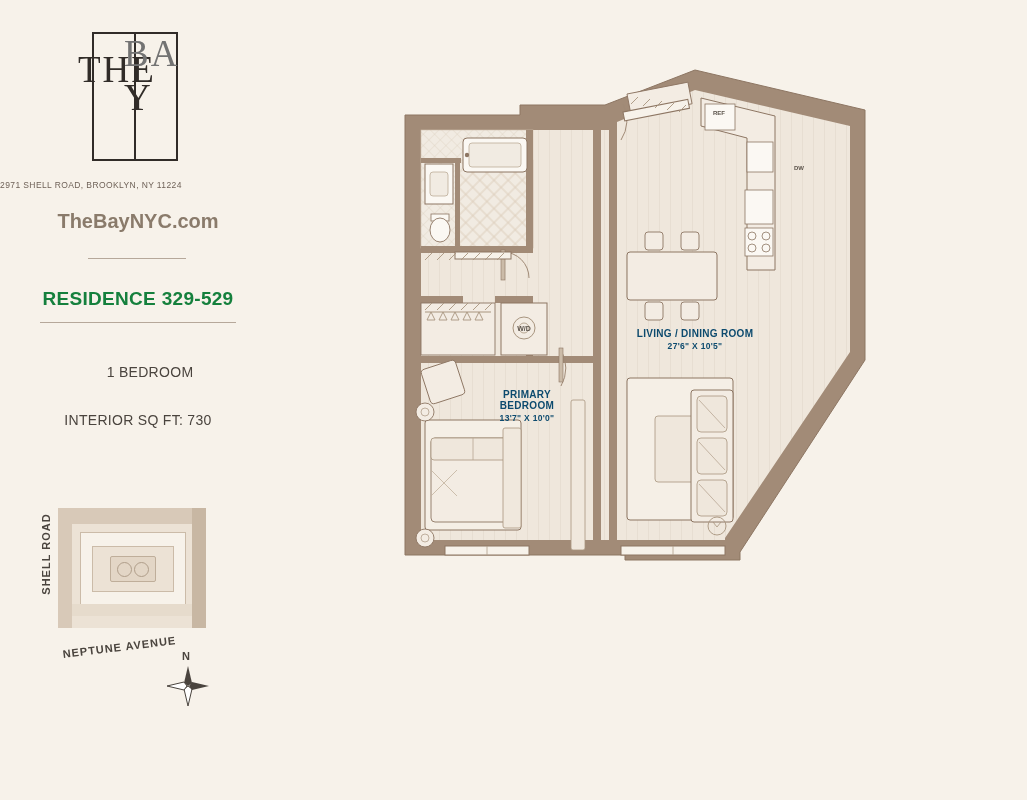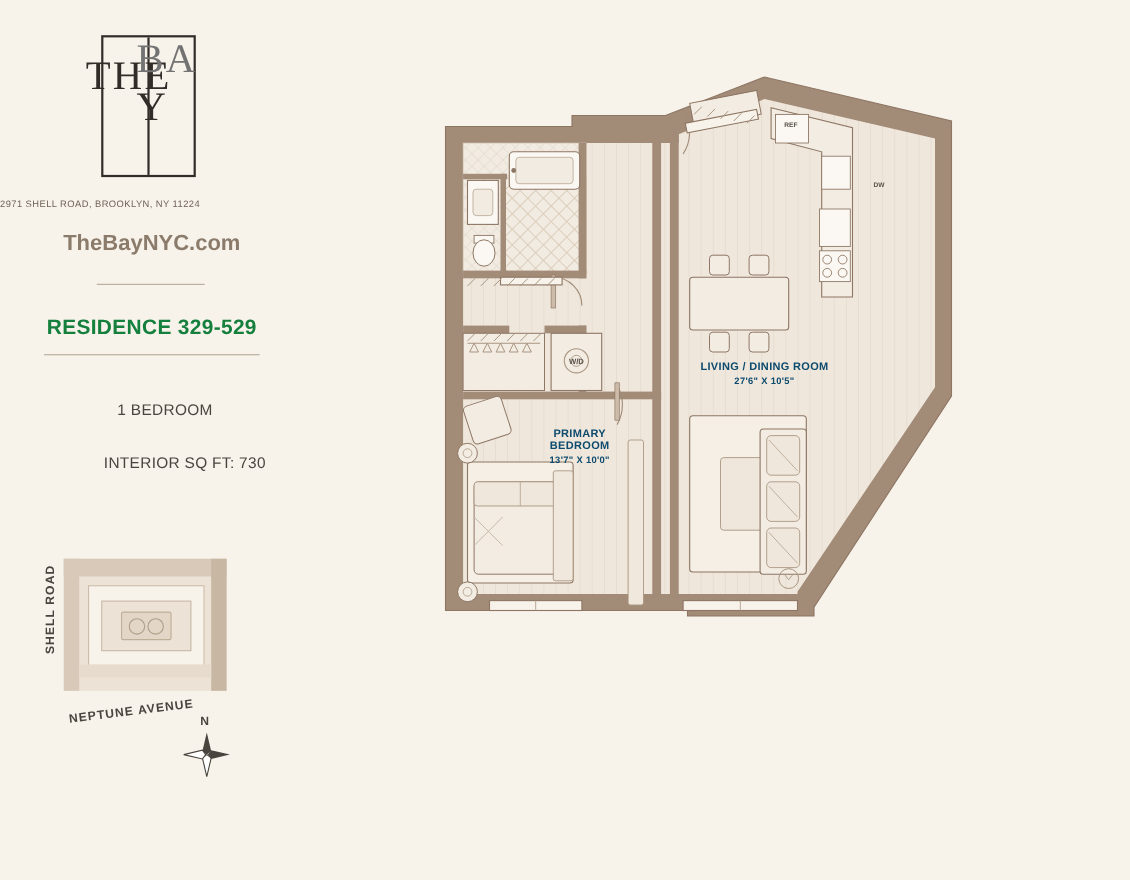--- a/index.html
+++ b/index.html
@@ -58,21 +58,21 @@
     position:absolute;left:40px;top:322px;width:196px;height:1px;background:#b6a89a;
   }
   .spec{
     position:absolute;left:0;width:276px;text-align:center;
     font-size:14px;color:#4a443e;letter-spacing:.3px;
   }
   .spec sup{font-size:8px;vertical-align:super;}
   .spec.s1{top:340px;}
   .spec.s2{top:364px;padding-left:12px;}
   .spec.s3{top:388px;}
-  .spec.s4{top:412px;padding-left:30px;}
+  .spec.s4{top:412px;}
 
   
   .keymap{position:absolute;left:58px;top:508px;width:148px;height:120px;}
   .km-bg{position:absolute;inset:0;background:#ece2d5;}
   .km-top{position:absolute;left:0;top:0;width:148px;height:16px;background:#d8c9b8;}
   .km-left{position:absolute;left:0;top:0;width:14px;height:120px;background:#d8c9b8;}
   .km-right{position:absolute;left:134px;top:0;width:14px;height:120px;background:#c8b7a3;}
   .km-inner{position:absolute;left:22px;top:24px;width:104px;height:72px;background:#f7f2ea;border:1px solid #cbbba8;}
   .km-inner2{position:absolute;left:34px;top:38px;width:80px;height:44px;background:#ece2d5;border:1px solid #cbbba8;}
   .km-unit{position:absolute;left:52px;top:48px;width:44px;height:24px;background:#e3d6c6;border:1px solid #bfae9a;border-radius:2px;}

